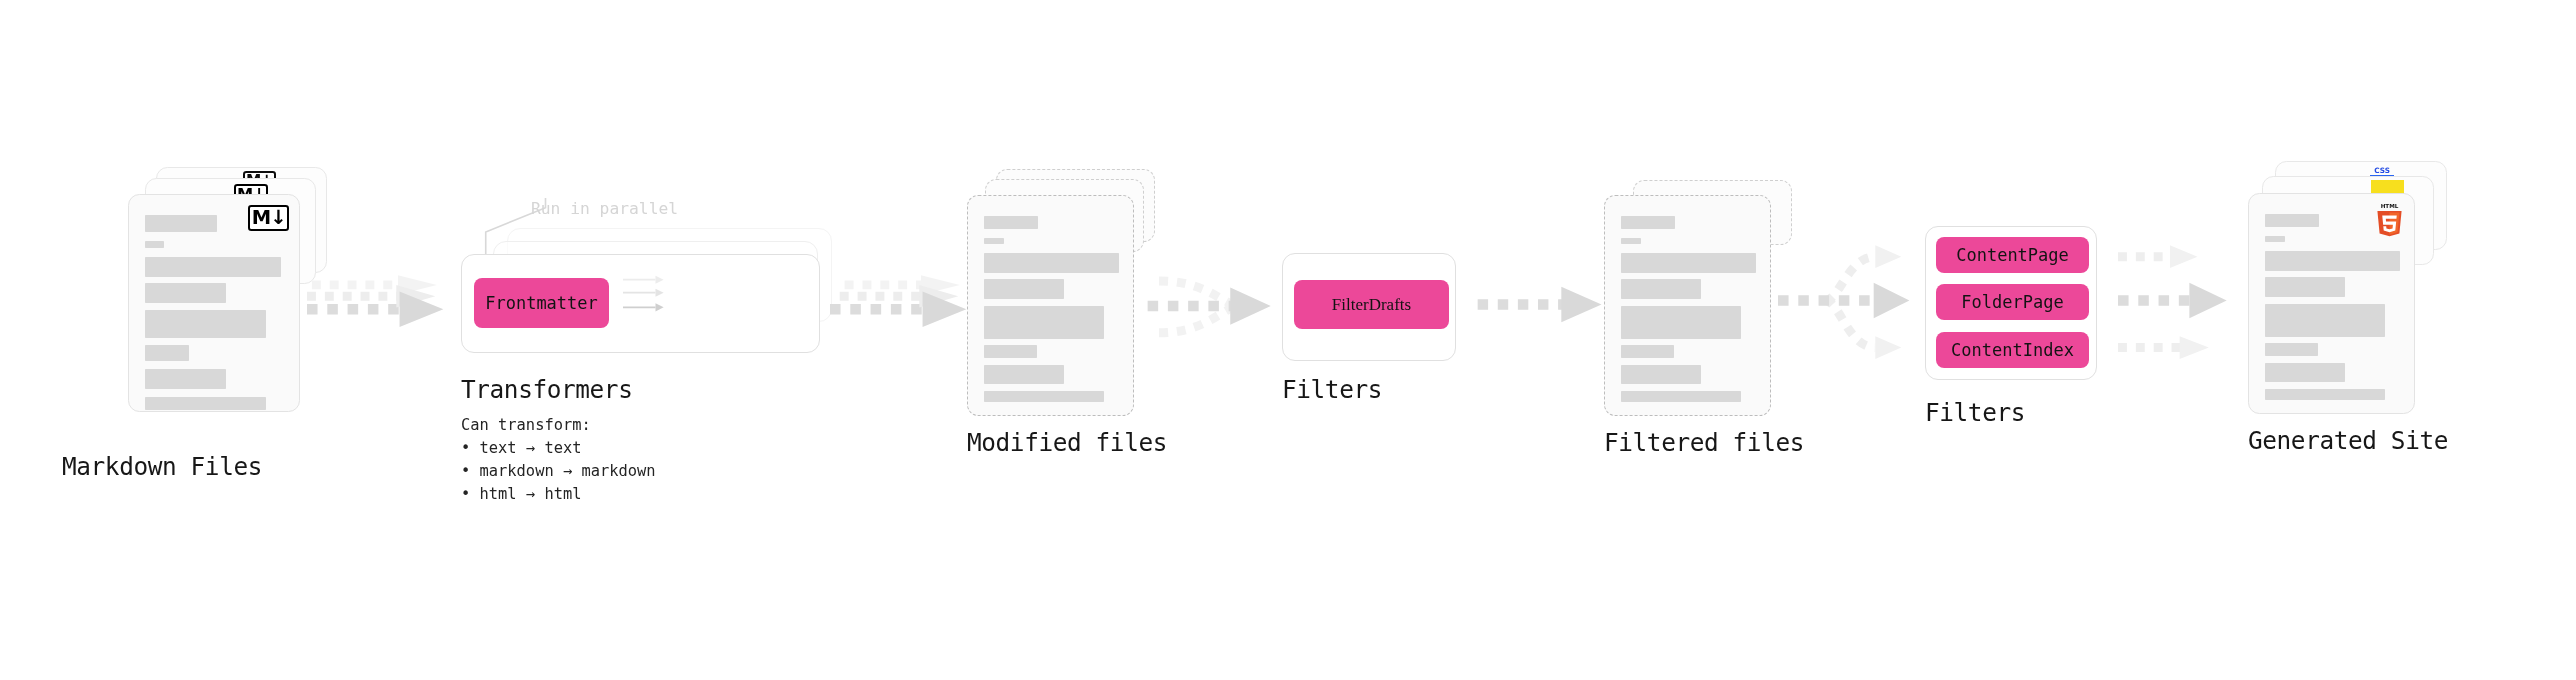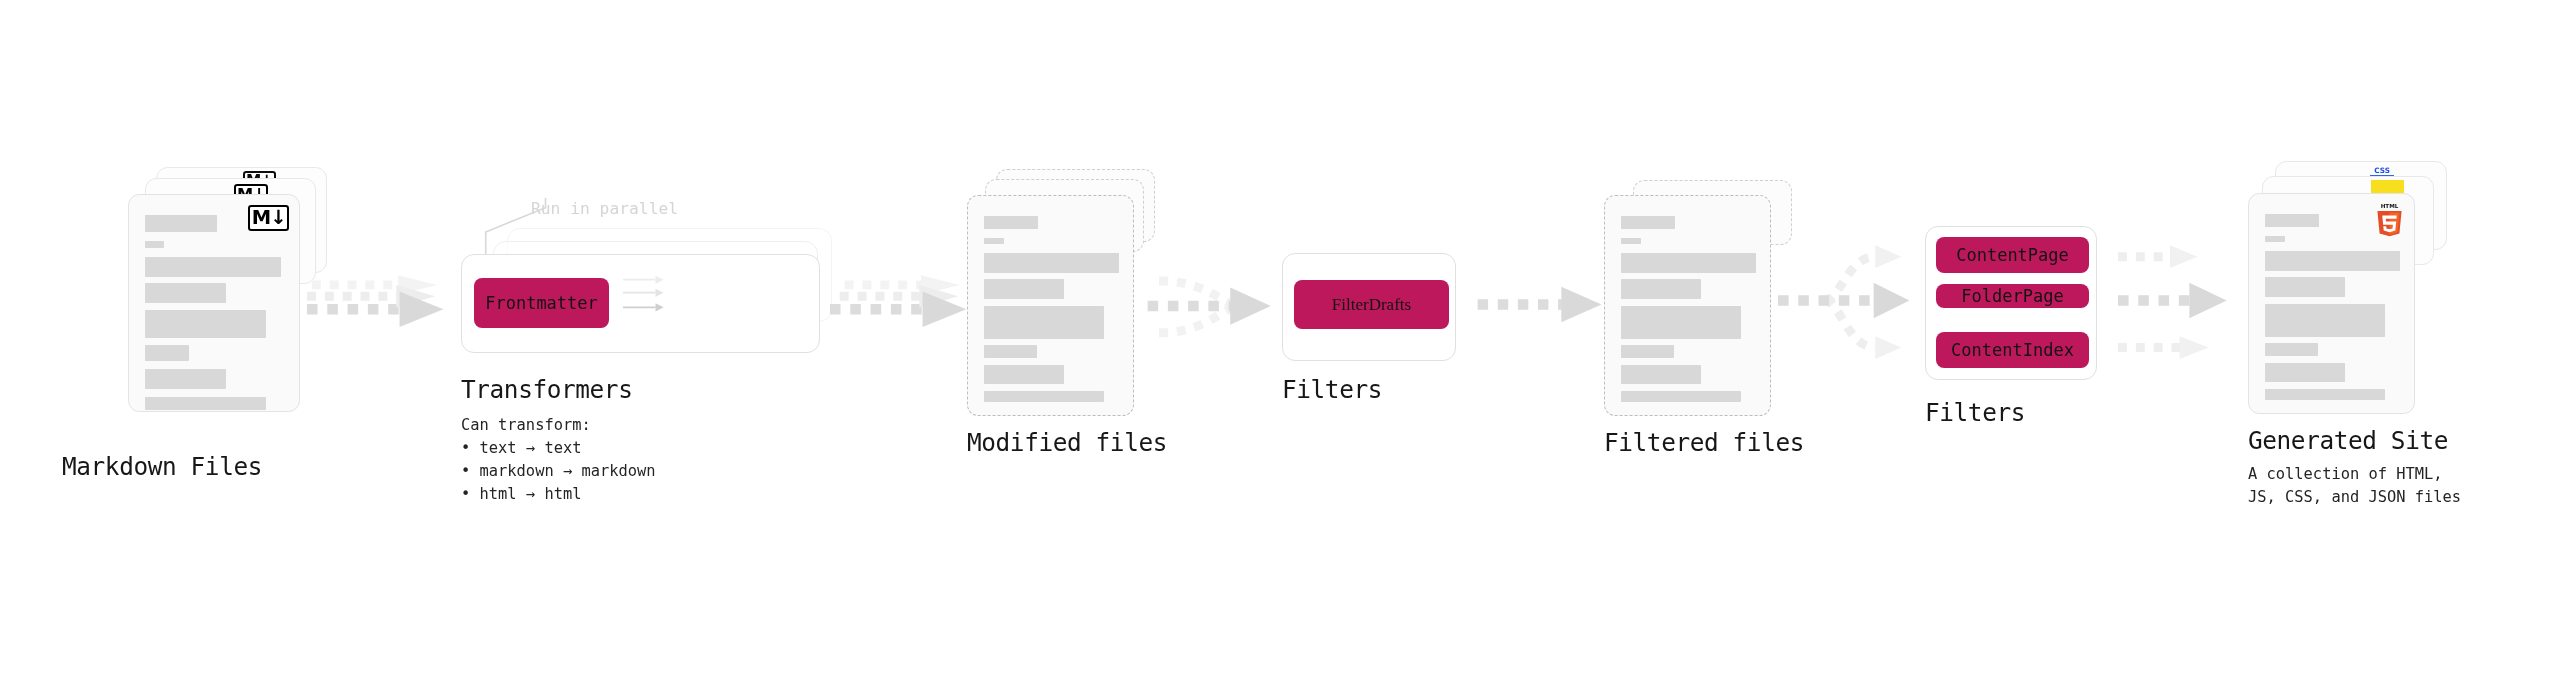--- a/index.html
+++ b/index.html
@@ -116,21 +116,21 @@
     border: 1.3px solid #e0e0e0;
     border-radius: 13px;
   }
   .groupbox.ghost2 { border-color: #efefef; background: rgba(255,255,255,0.65); }
   .groupbox.ghost1 { border-color: #f4f4f4; background: rgba(255,255,255,0.45); }
 
   
   .pill {
     position: absolute;
     box-sizing: border-box;
-    background: #be185d;
+    background: #ec4899;
     border-radius: 8.1px;
     display: flex;
     align-items: center;
     justify-content: center;
     font-family: "DejaVu Sans Mono", "Liberation Mono", monospace;
     font-size: 17px;
     color: #131313;
     white-space: nowrap;
   }
   .pill.g2 { background: #e4e4e4; color: transparent; }
@@ -315,21 +315,21 @@
     <polygon points="120,126 152,140 120,154" fill="#f1f1f1"></polygon>
   </svg>
 
   <div class="stage" style="left:0;width:2194px;">
 
     <div class="groupbox" style="left:1925px;top:226px;width:172px;height:154px;"></div>
 
     <div class="pill" style="left:1936px;top:237px;width:153px;height:36px;">
       <span>ContentPage</span>
     </div>
-    <div class="pill" style="left:1936px;top:284px;width:153px;height:24px;">
+    <div class="pill" style="left:1936px;top:284px;width:153px;height:36px;">
       <span>FolderPage</span>
     </div>
     <div class="pill" style="left:1936px;top:332px;width:153px;height:36px;">
       <span>ContentIndex</span>
     </div>
 
     <span class="stage-title" style="left:1925px;top:398px;">Filters</span>
 
   </div>
 
@@ -368,18 +368,16 @@
       <svg class="html5-logo" style="right:9.8px;top:6.5px;width:29px;height:36px;" viewBox="0 0 36 44">
         <text x="18" y="8" text-anchor="middle" font-family="DejaVu Sans, sans-serif" font-size="7" font-weight="700" fill="#111">HTML</text>
         <path d="M3 12 L33 12 L30.3 40 L18 43.5 L5.7 40 Z" fill="#e44d26"></path>
         <path d="M18 14 L18 41.6 L28 38.6 L30.4 14 Z" fill="#f16529"></path>
         <path d="M9 17.5 L27 17.5 L26.6 21.6 L13.4 21.6 L13.7 25.2 L26.3 25.2 L25.2 36.4 L18 38.4 L10.8 36.4 L10.3 31 L13.9 31 L14.2 33.7 L18 34.7 L21.8 33.7 L22.2 29.1 L10.1 29.1 Z" fill="#ffffff"></path>
       </svg>
     </div>
 
     <span class="stage-title" style="left:2248px;top:426px;">Generated Site</span>
 
-    <span class="stage-desc" style="left:2248px;top:463px;">A collection of HTML,
-JS, CSS, and JSON files</span>
   </div>
 
 </div>
 
 
 </body></html>

